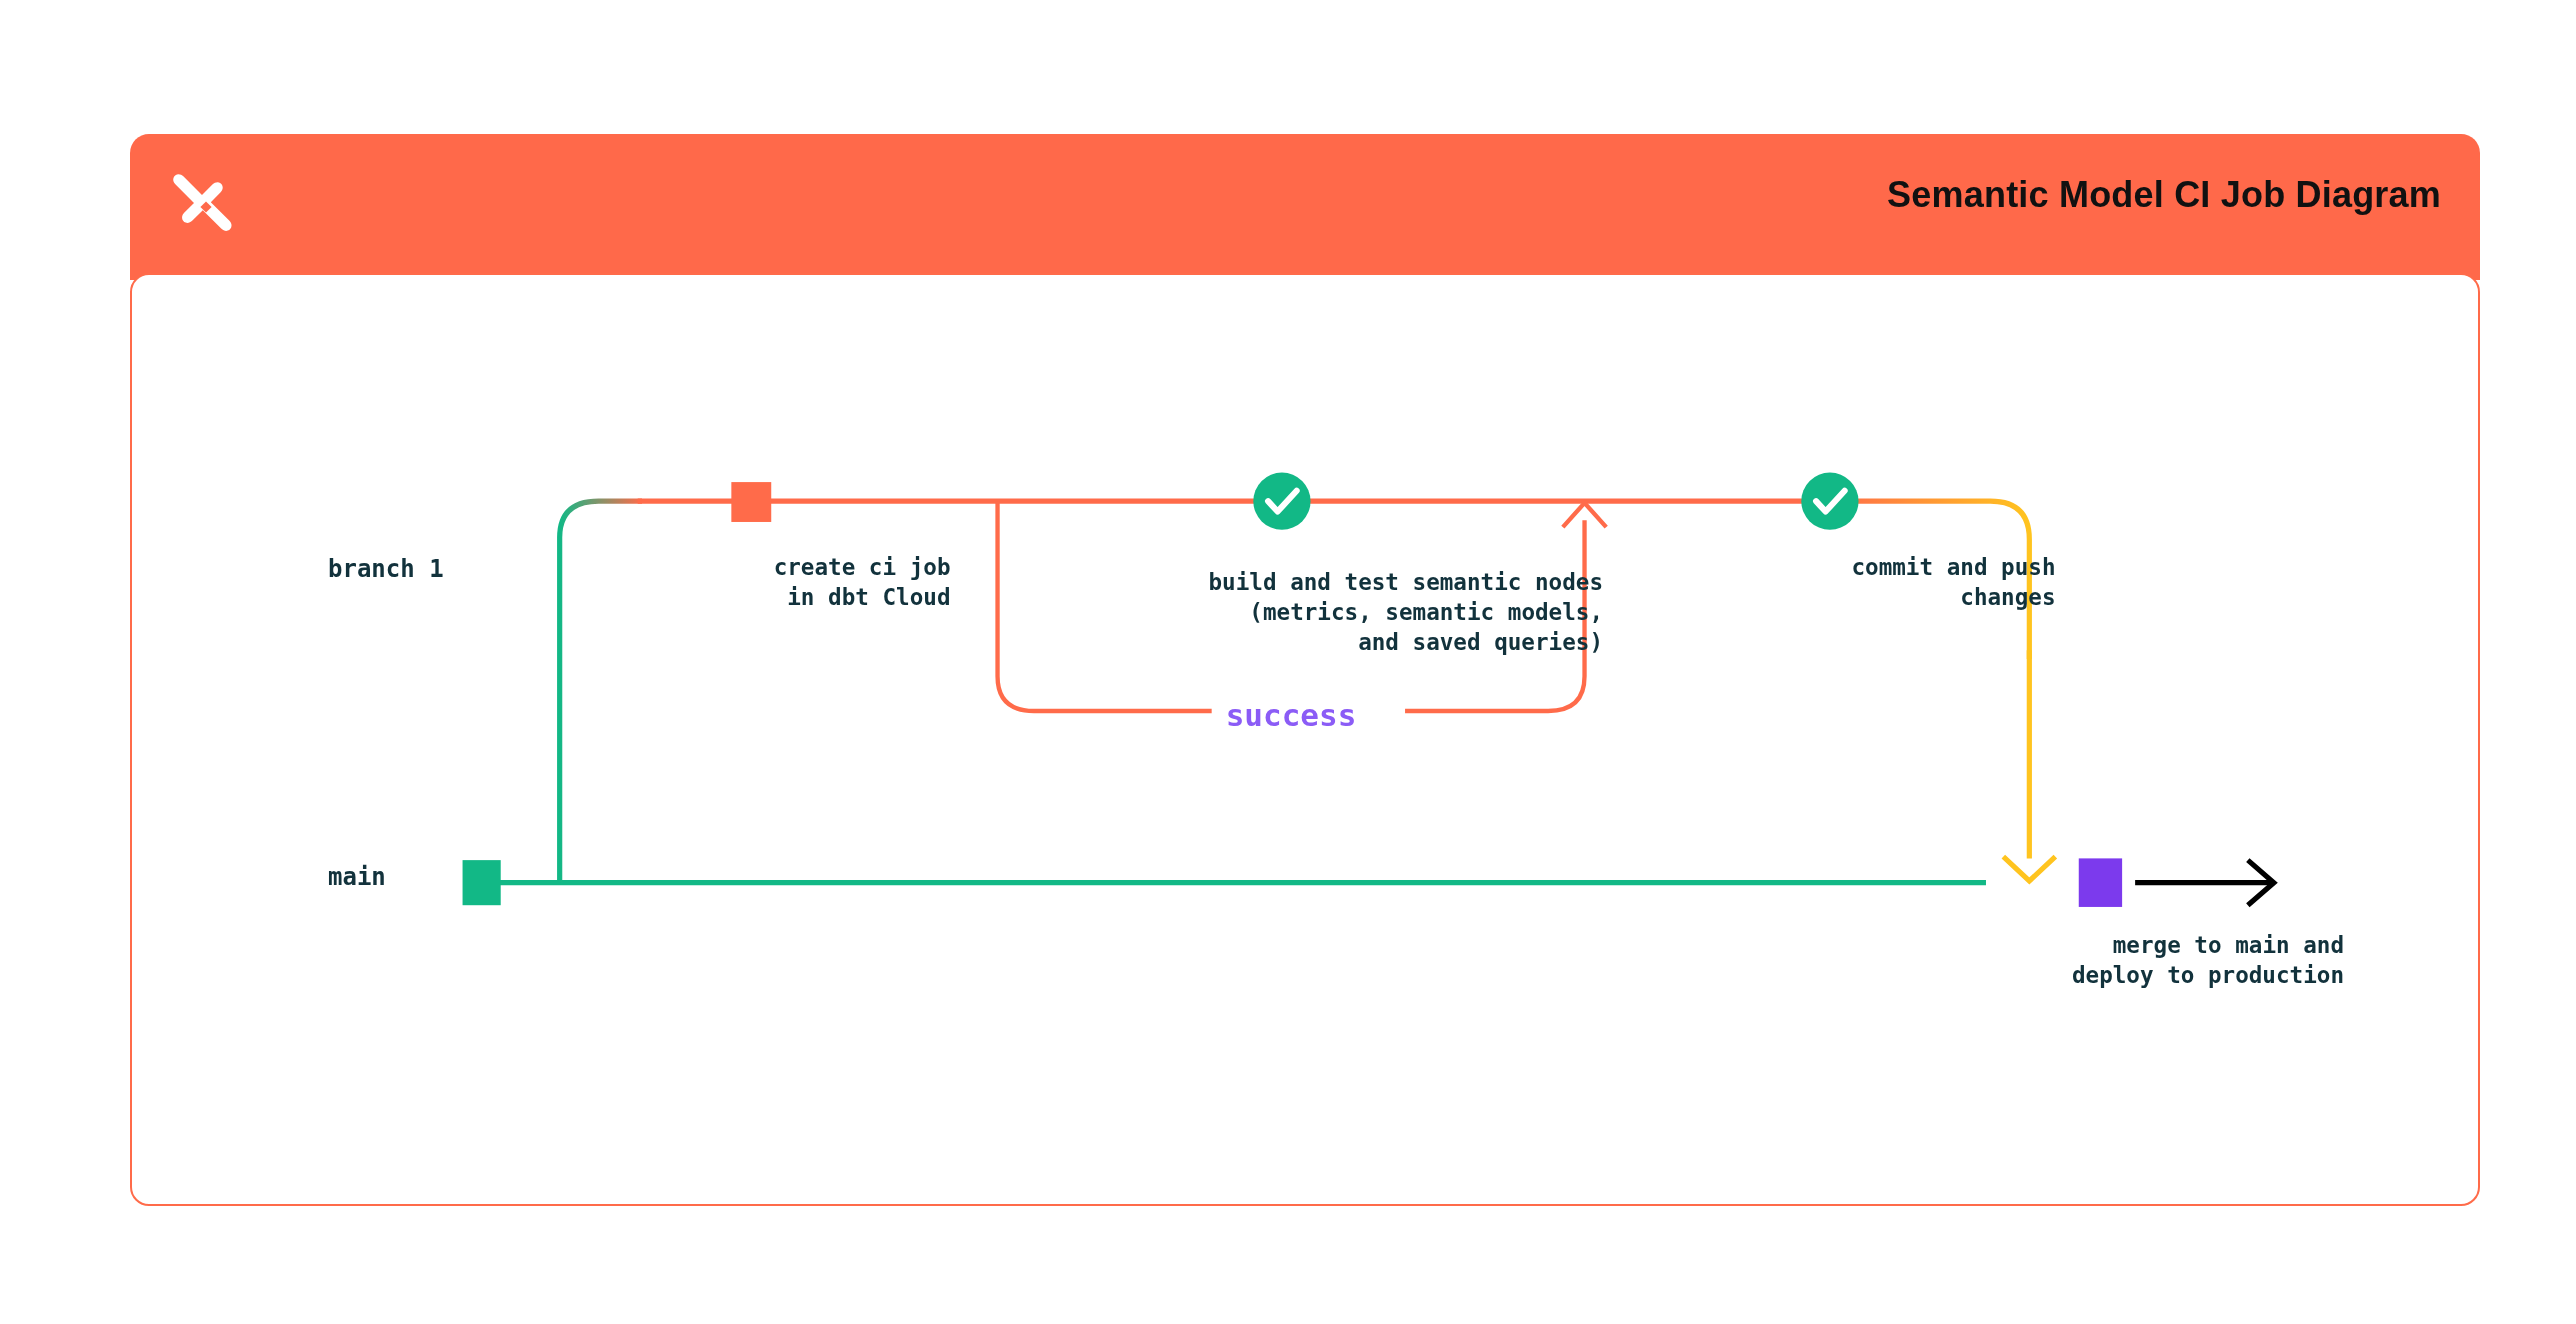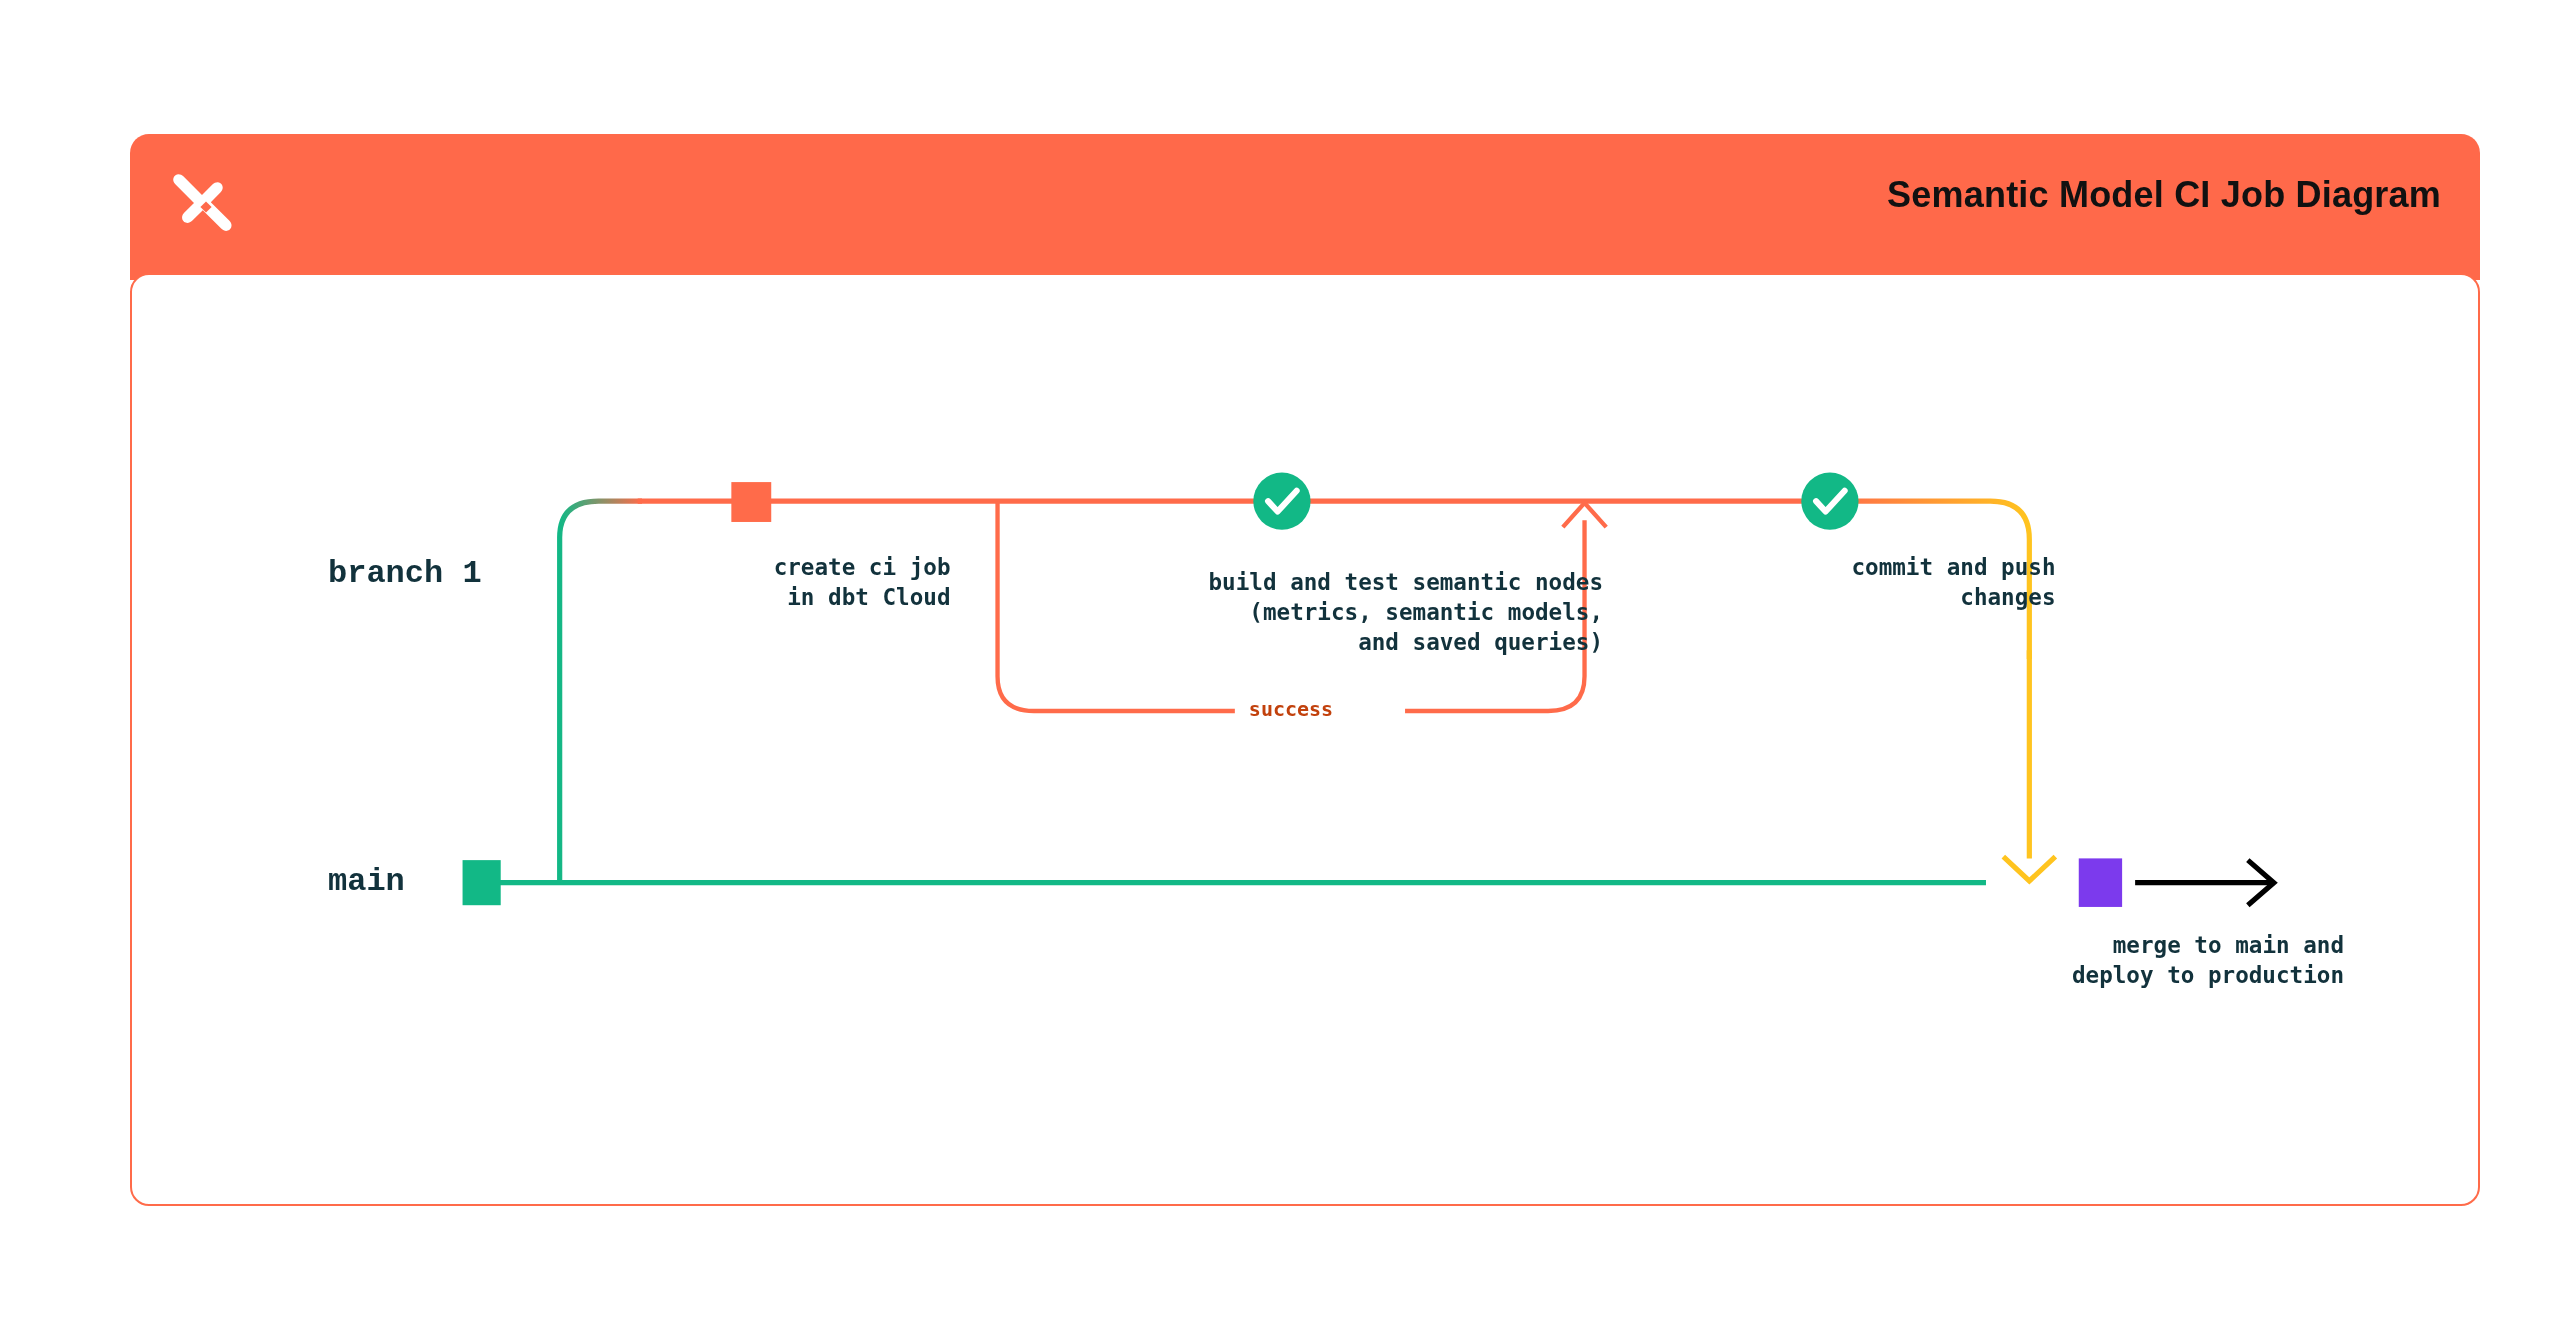--- a/index.html
+++ b/index.html
@@ -37,24 +37,24 @@
 
   
   .diagram{position:absolute;left:0;top:0;width:2576px;height:1324px;pointer-events:none;}
 
   
   .lbl{
     position:absolute;
     font-family:"DejaVu Sans Mono","Liberation Mono",monospace;
     color:#12323C;font-weight:700;white-space:pre;
   }
-  .branch-name{font-size:32px;letter-spacing:0px;font-family:Liberation Mono, monospace;}
+  .branch-name{font-size:24px;letter-spacing:0px;}
   .node-cap{font-size:22.6px;line-height:1.33;text-align:right;}
   .success-lbl{
-    font-size:20px;font-weight:700;color:#c2410c;
+    font-size:31px;font-weight:700;color:#8b5cf6;
     font-family:"DejaVu Sans Mono","Liberation Mono",monospace;
     background:#ffffff;padding:0 14px;text-align:center;
   }
 </style>
 </head>
 <body>
 
 <div class="page">
 
   <div class="card">

